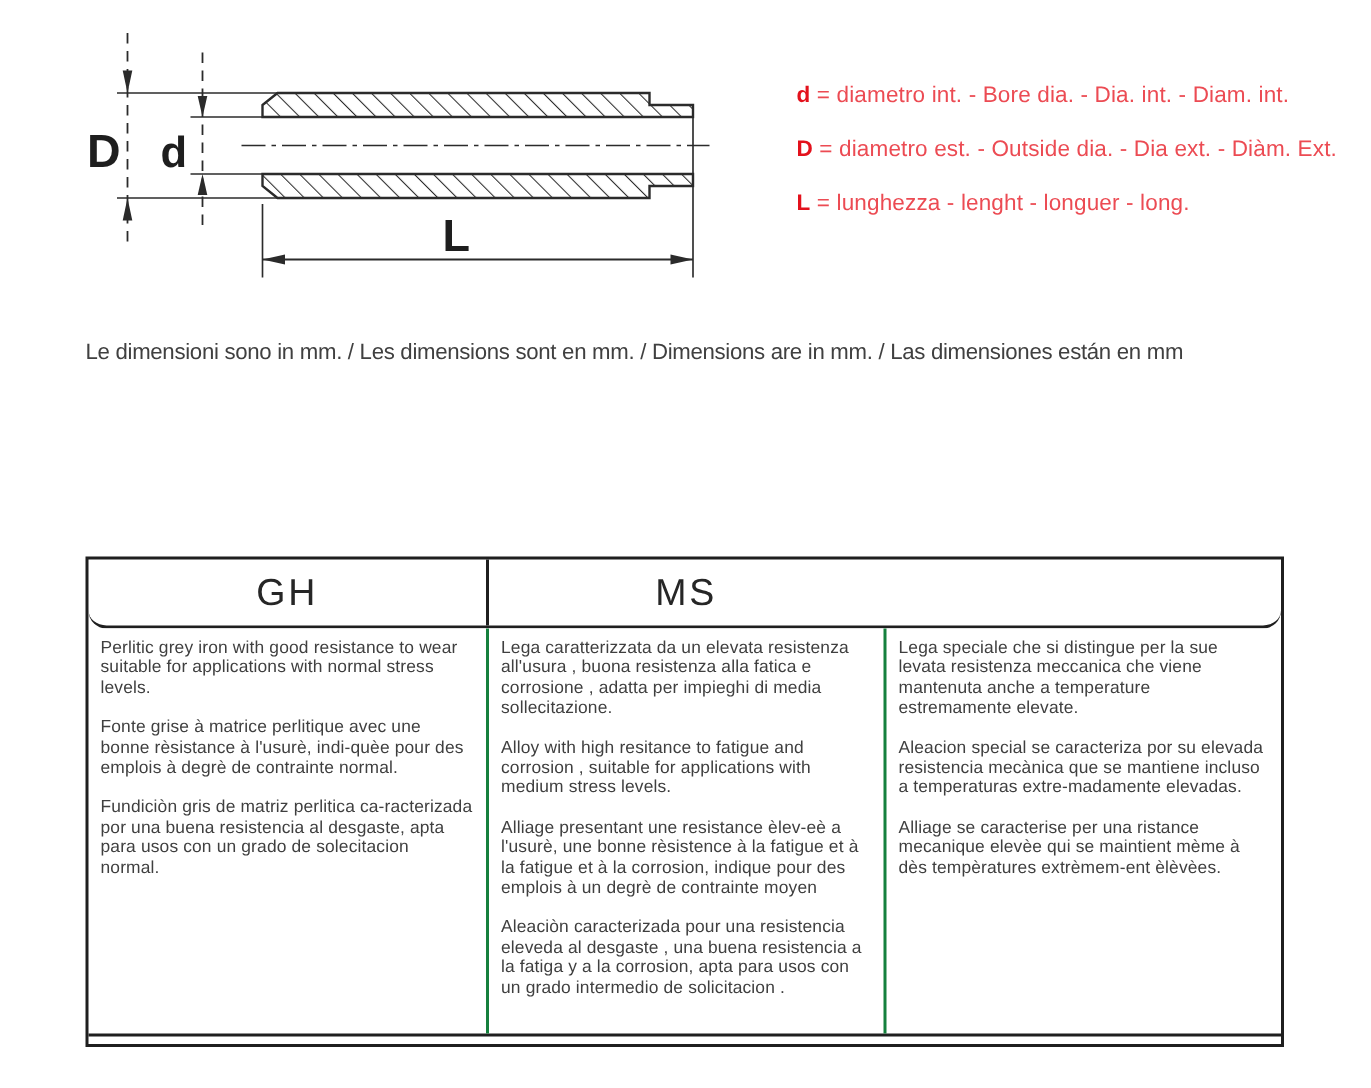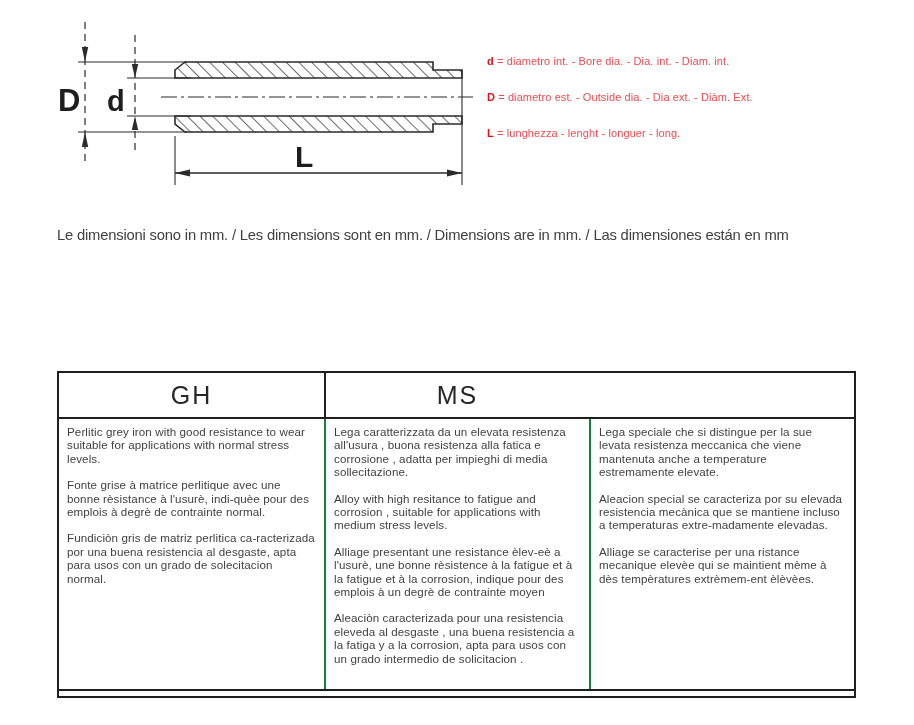--- a/index.html
+++ b/index.html
@@ -8,37 +8,37 @@
     position:relative; width:914px; height:725px; background:#ffffff;
     overflow:hidden; color:#3d3d3d;
   }
 
   
   .drawing { position:absolute; left:55px; top:10px; width:420px; height:200px; }
   .drawing svg { width:100%; height:100%; }
 
   
   .legend { position:absolute; left:487px; top:55px; width:410px; }
-  .legend-line { height:36px; font-size:11px; color:#ec4b53; letter-spacing:.1px; }
+  .legend-line { height:36px; font-size:15px; color:#ec4b53; letter-spacing:.1px;margin-left:44px; }
   .legend-line .sym { font-weight:bold; color:#e3111c; }
 
   
   .note {
     position:absolute; left:57px; top:227px; width:810px;
     font-size:14.8px; letter-spacing:-.2px; color:#404040;
   }
 
   
   .spec-table {
     position:absolute; left:57px; top:371px; width:799px;
     border:2px solid #1f1f1f; background:#fff;
   }
   .t-head {
     display:grid; grid-template-columns:1fr 1fr 1fr;
-    height:46px; border-bottom:2px solid #1f1f1f;
+    height:46px; border-bottom:2px solid #1f1f1f;border-radius:12px;
   }
   .t-head .h-cell {
     display:flex; align-items:center; justify-content:center;
     font-size:25px; letter-spacing:2px; color:#262626;
   }
   .t-head .h-cell + .h-cell { border-left:2px solid #1f1f1f; }
   .t-body {
     display:grid; grid-template-columns:1fr 1fr 1fr;
     min-height:272px; border-bottom:2px solid #1f1f1f;
   }

